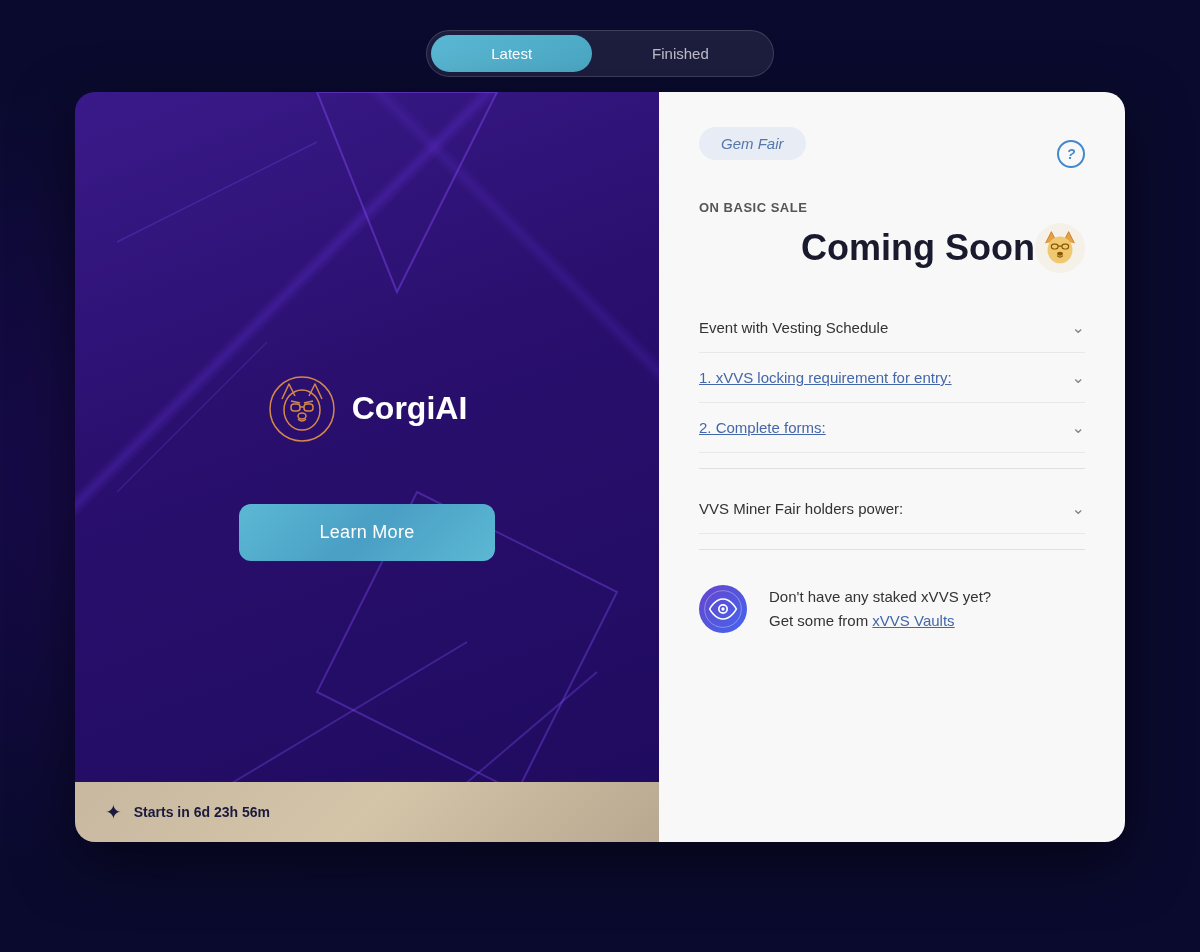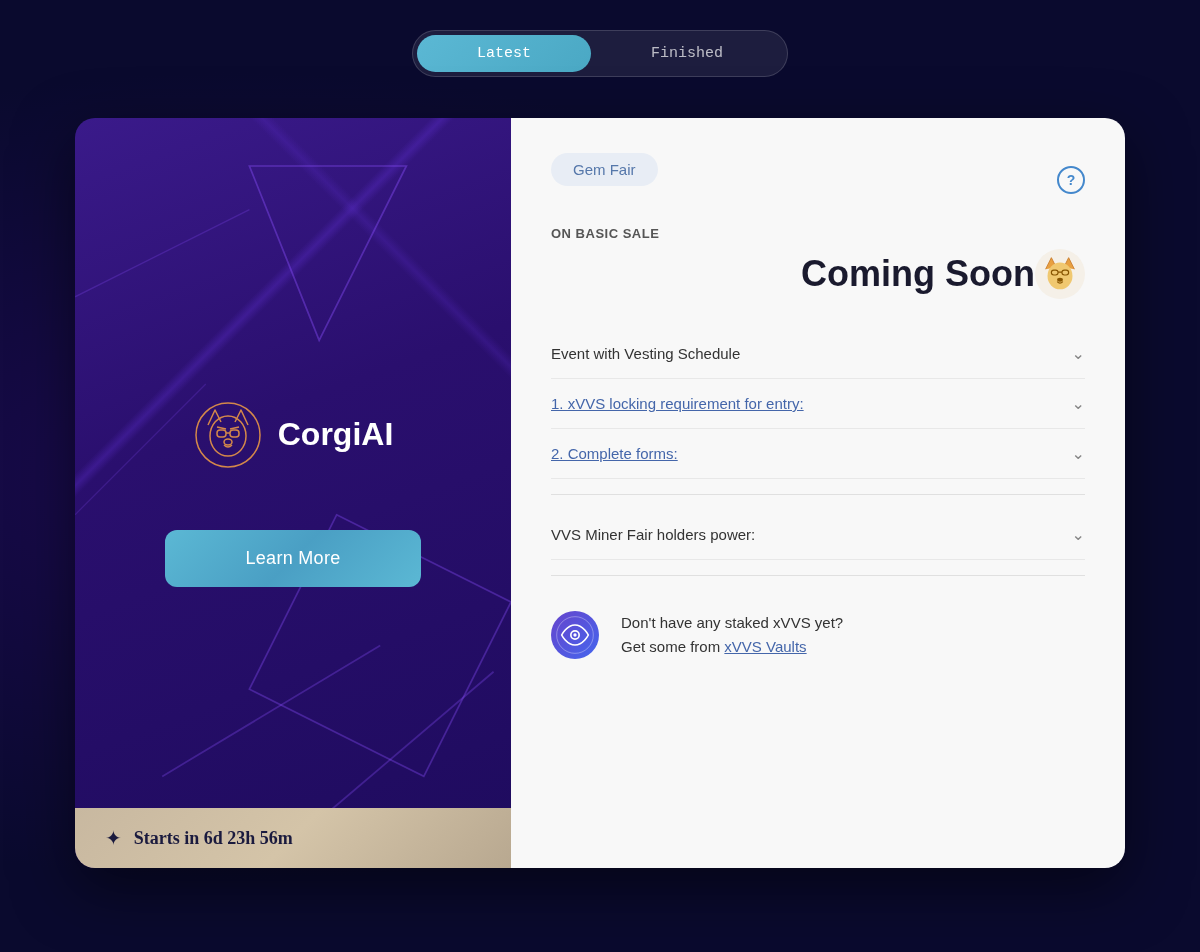--- a/index.html
+++ b/index.html
@@ -15,24 +15,23 @@
       padding: 20px 0;
       overflow: hidden;
     }
 
     
     .tab-switcher {
       display: flex;
       background: rgba(255,255,255,0.08);
       border-radius: 50px;
       padding: 4px;
-      margin-bottom: 41px;
+      margin-bottom: 15px;
       margin-top: 10px;
       border: 1px solid rgba(255,255,255,0.15);
-      font-family: Liberation Mono, monospace;
     }
 
     .tab-item {
       padding: 10px 60px;
       border-radius: 50px;
       cursor: pointer;
       font-size: 15px;
       font-weight: 500;
       transition: all 0.2s;
     }
@@ -52,21 +51,21 @@
       display: flex;
       width: 1050px;
       min-height: 750px;
       border-radius: 20px;
       overflow: hidden;
       box-shadow: 0 20px 60px rgba(0,0,0,0.5);
     }
 
     
     .left-panel {
-      width: 436px;
+      width: 584px;
       background: linear-gradient(160deg, #3a1a8a 0%, #2a0f6e 40%, #1e0b5e 100%);
       position: relative;
       display: flex;
       flex-direction: column;
       align-items: center;
       justify-content: center;
       overflow: hidden;
       padding: 40px;
     }
 
@@ -132,24 +131,23 @@
       align-items: center;
       gap: 12px;
     }
 
     .star-icon {
       font-size: 20px;
       color: #1a1a3e;
     }
 
     .starts-text {
-      font-size: 18px;
+      font-size: 14px;
       font-weight: 700;
       color: #1a1a3e;
-      font-family: Liberation Serif, serif;
     }
 
     
     .right-panel {
       flex: 1;
       background: #f8f8f8;
       padding: 35px 40px;
       overflow-y: auto;
     }
 
@@ -338,21 +336,21 @@
     <button class="learn-more-btn">Learn More</button>
 
     <div class="starts-bar">
       <span class="star-icon">✦</span>
       <span class="starts-text">Starts in 6d 23h 56m</span>
     </div>
   </div>
 
   <div class="right-panel">
 
-    <div style="display:flex; justify-content:space-between; align-items:center; margin-bottom:20px;">
+    <div style="display:flex; justify-content:space-between; align-items:center; margin-bottom:20px;font-style:italic;">
       <span class="gem-fair-badge">Gem Fair</span>
       <div class="help-icon">?</div>
     </div>
 
     <div class="on-basic-sale">ON BASIC SALE</div>
 
     <div class="header-row">
       <div class="coming-soon-text">Coming Soon</div>
 
       <div class="corgi-avatar">

